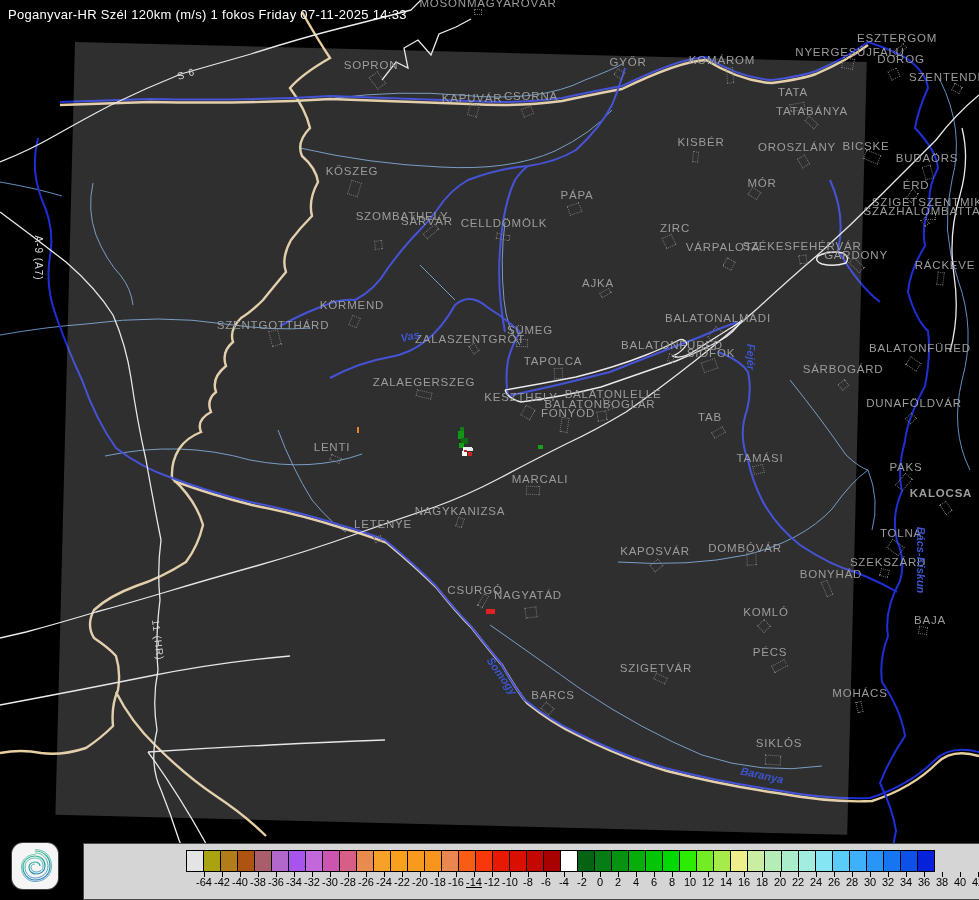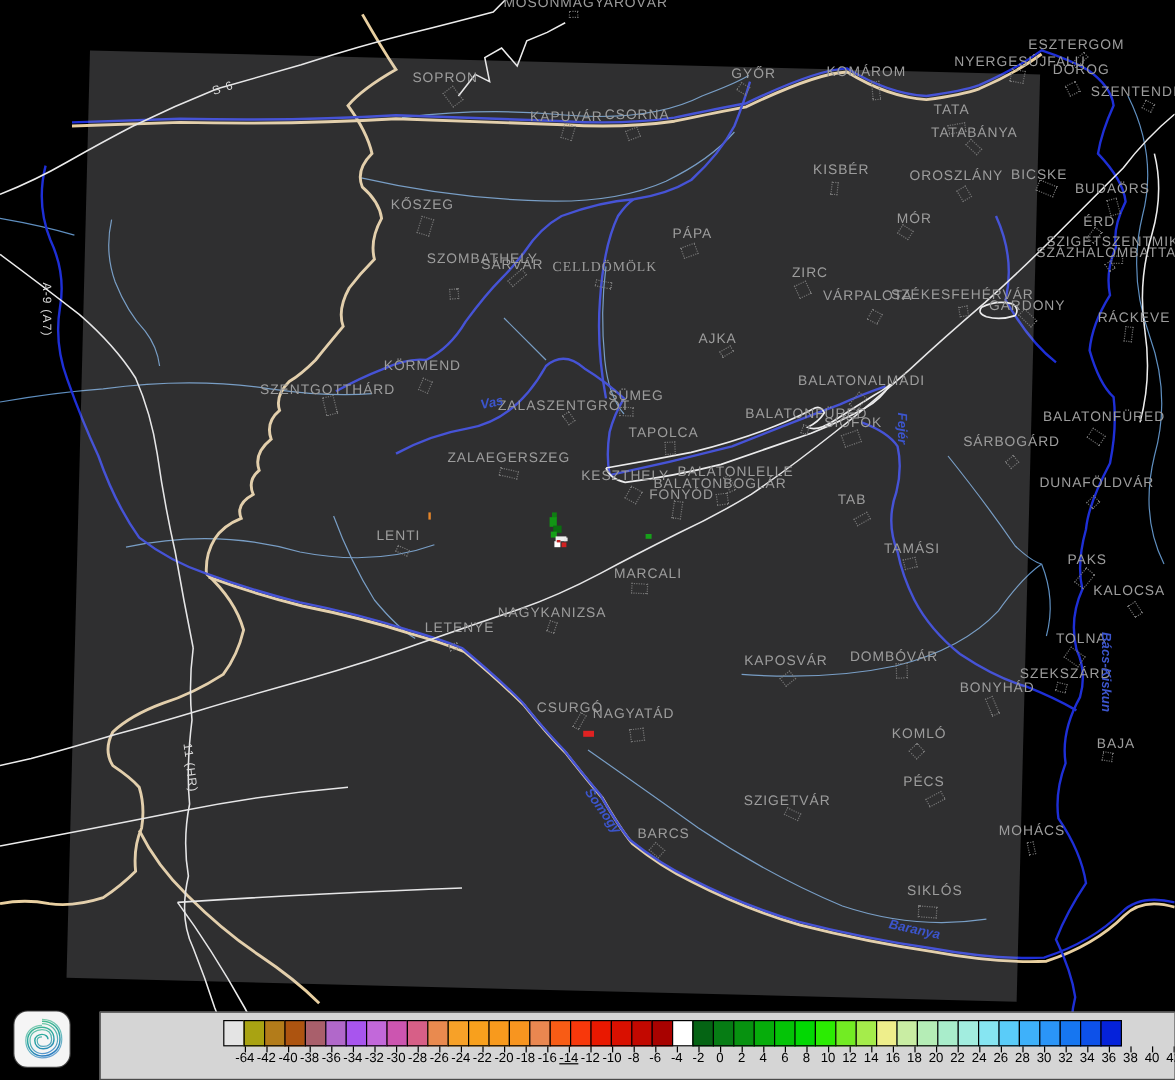--- a/index.html
+++ b/index.html
@@ -157,21 +157,21 @@
       <div class="city-label" style="left: 352px; top: 171px;">KŐSZEG</div>
       <div class="city-blob" style="left: 347px; top: 183px; width: 13px; height: 9px; transform: rotate(287deg);"></div>
       <div class="city-label" style="left: 577px; top: 195px;">PÁPA</div>
       <div class="city-blob" style="left: 568px; top: 204px; width: 11px; height: 8px; transform: rotate(340deg);"></div>
       <div class="city-label" style="left: 762px; top: 183px;">MÓR</div>
       <div class="city-blob" style="left: 749px; top: 189px; width: 9px; height: 7px; transform: rotate(33deg);"></div>
       <div class="city-label" style="left: 374px; top: 216px; margin-left: 28px;">SZOMBATHELY</div>
       <div class="city-blob" style="left: 374px; top: 241px; width: 7px; height: 6px; transform: rotate(86deg);"></div>
       <div class="city-label" style="left: 427px; top: 221px;">SÁRVÁR</div>
       <div class="city-blob" style="left: 423px; top: 228px; width: 14px; height: 5px; transform: rotate(139deg);"></div>
-      <div class="city-label" style="left: 504px; top: 223px; font-family: Liberation Serif, serif;">CELLDÖMÖLK</div>
+      <div class="city-label" style="left: 504px; top: 223px;">CELLDÖMÖLK</div>
       <div class="city-blob" style="left: 496px; top: 234px; width: 12px; height: 4px; transform: rotate(192deg);"></div>
       <div class="city-label" style="left: 675px; top: 228px;">ZIRC</div>
       <div class="city-blob" style="left: 663px; top: 236px; width: 10px; height: 9px; transform: rotate(245deg);"></div>
       <div class="city-label" style="left: 723px; top: 247px;">VÁRPALOTA</div>
       <div class="city-blob" style="left: 724px; top: 259px; width: 8px; height: 8px; transform: rotate(298deg);"></div>
       <div class="city-label" style="left: 802px; top: 246px;">SZÉKESFEHÉRVÁR</div>
       <div class="city-blob" style="left: 799px; top: 255px; width: 6px; height: 7px; transform: rotate(351deg);"></div>
       <div class="city-label" style="left: 856px; top: 255px;">GÁRDONY</div>
       <div class="city-blob" style="left: 849px; top: 261px; width: 13px; height: 6px; transform: rotate(44deg);"></div>
       <div class="city-label" style="left: 945px; top: 265px;">RÁCKEVE</div>
@@ -213,21 +213,21 @@
       <div class="city-label" style="left: 710px; top: 417px;">TAB</div>
       <div class="city-blob" style="left: 712px; top: 429px; width: 11px; height: 5px; transform: rotate(331deg);"></div>
       <div class="city-label" style="left: 332px; top: 447px;">LENTI</div>
       <div class="city-blob" style="left: 330px; top: 456px; width: 9px; height: 4px; transform: rotate(24deg);"></div>
       <div class="city-label" style="left: 760px; top: 458px;">TAMÁSI</div>
       <div class="city-blob" style="left: 754px; top: 464px; width: 7px; height: 9px; transform: rotate(77deg);"></div>
       <div class="city-label" style="left: 906px; top: 467px;">PAKS</div>
       <div class="city-blob" style="left: 896px; top: 477px; width: 14px; height: 8px; transform: rotate(130deg);"></div>
       <div class="city-label" style="left: 540px; top: 479px;">MARCALI</div>
       <div class="city-blob" style="left: 526px; top: 486px; width: 12px; height: 7px; transform: rotate(183deg);"></div>
-      <div class="city-label" style="left: 941px; top: 493px;">KALOCSA</div>
+      <div class="city-label" style="left: 941px; top: 493px; font-weight: bold;">KALOCSA</div>
       <div class="city-blob" style="left: 940px; top: 504px; width: 10px; height: 6px; transform: rotate(236deg);"></div>
       <div class="city-label" style="left: 460px; top: 511px;">NAGYKANIZSA</div>
       <div class="city-blob" style="left: 455px; top: 519px; width: 8px; height: 5px; transform: rotate(289deg);"></div>
       <div class="city-label" style="left: 383px; top: 524px;">LETENYE</div>
       <div class="city-blob" style="left: 374px; top: 536px; width: 6px; height: 4px; transform: rotate(342deg);"></div>
       <div class="city-label" style="left: 901px; top: 533px;">TOLNA</div>
       <div class="city-blob" style="left: 888px; top: 542px; width: 13px; height: 9px; transform: rotate(35deg);"></div>
       <div class="city-label" style="left: 745px; top: 548px;">DOMBÓVÁR</div>
       <div class="city-blob" style="left: 745px; top: 554px; width: 11px; height: 8px; transform: rotate(88deg);"></div>
       <div class="city-label" style="left: 655px; top: 551px;">KAPOSVÁR</div>
@@ -257,20 +257,21 @@
       <div class="county-label" style="left: 410px; top: 336px; transform: translate(-50%, -50%) rotate(-12deg);">Vas</div>
       <div class="county-label" style="left: 751px; top: 357px; transform: translate(-50%, -50%) rotate(90deg);">Fejér</div>
       <div class="county-label" style="left: 921px; top: 560px; transform: translate(-50%, -50%) rotate(90deg);">Bács-Kiskun</div>
       <div class="county-label" style="left: 502px; top: 676px; transform: translate(-50%, -50%) rotate(55deg);">Somogy</div>
       <div class="county-label" style="left: 762px; top: 775px; transform: translate(-50%, -50%) rotate(12deg);">Baranya</div>
       <div class="road-label" style="left: 186px; top: 74px; transform: translate(-50%, -50%) rotate(-18deg);">S 6</div>
       <div class="road-label" style="left: 38px; top: 258px; transform: translate(-50%, -50%) rotate(90deg);">A-9 (A7)</div>
       <div class="road-label" style="left: 158px; top: 640px; transform: translate(-50%, -50%) rotate(83deg);">11 (HR)</div>
     </div>
 
+  <div id="map-title">Poganyvar-HR Szél 120km (m/s) 1 fokos Friday 07-11-2025 14:33</div>
 
   <div id="legend">
     <div id="colorbar"><div class="swatch" style="background: rgb(228, 228, 228);"></div><div class="swatch" style="background: rgb(169, 163, 18);"></div><div class="swatch" style="background: rgb(179, 124, 26);"></div><div class="swatch" style="background: rgb(173, 84, 16);"></div><div class="swatch" style="background: rgb(169, 95, 107);"></div><div class="swatch" style="background: rgb(177, 104, 202);"></div><div class="swatch" style="background: rgb(168, 85, 238);"></div><div class="swatch" style="background: rgb(194, 104, 218);"></div><div class="swatch" style="background: rgb(204, 85, 176);"></div><div class="swatch" style="background: rgb(215, 95, 135);"></div><div class="swatch" style="background: rgb(233, 138, 79);"></div><div class="swatch" style="background: rgb(247, 161, 40);"></div><div class="swatch" style="background: rgb(248, 160, 29);"></div><div class="swatch" style="background: rgb(248, 154, 29);"></div><div class="swatch" style="background: rgb(248, 149, 31);"></div><div class="swatch" style="background: rgb(234, 135, 80);"></div><div class="swatch" style="background: rgb(248, 92, 21);"></div><div class="swatch" style="background: rgb(248, 56, 11);"></div><div class="swatch" style="background: rgb(233, 24, 0);"></div><div class="swatch" style="background: rgb(217, 16, 0);"></div><div class="swatch" style="background: rgb(194, 8, 0);"></div><div class="swatch" style="background: rgb(168, 2, 0);"></div><div class="swatch" style="background: rgb(255, 255, 255);"></div><div class="swatch" style="background: rgb(5, 100, 20);"></div><div class="swatch" style="background: rgb(6, 124, 20);"></div><div class="swatch" style="background: rgb(7, 146, 16);"></div><div class="swatch" style="background: rgb(6, 173, 11);"></div><div class="swatch" style="background: rgb(4, 196, 7);"></div><div class="swatch" style="background: rgb(2, 216, 3);"></div><div class="swatch" style="background: rgb(43, 236, 2);"></div><div class="swatch" style="background: rgb(114, 236, 35);"></div><div class="swatch" style="background: rgb(165, 236, 75);"></div><div class="swatch" style="background: rgb(238, 238, 139);"></div><div class="swatch" style="background: rgb(201, 237, 163);"></div><div class="swatch" style="background: rgb(181, 237, 182);"></div><div class="swatch" style="background: rgb(169, 237, 203);"></div><div class="swatch" style="background: rgb(162, 237, 223);"></div><div class="swatch" style="background: rgb(134, 229, 242);"></div><div class="swatch" style="background: rgb(90, 204, 249);"></div><div class="swatch" style="background: rgb(62, 177, 250);"></div><div class="swatch" style="background: rgb(42, 149, 248);"></div><div class="swatch" style="background: rgb(22, 118, 241);"></div><div class="swatch" style="background: rgb(13, 81, 233);"></div><div class="swatch" style="background: rgb(5, 34, 218);"></div></div>
   <div class="tickmark" style="left: 120px;"></div>
       <div class="tick-label" style="left: 120px;">-64</div>
       <div class="tickmark" style="left: 138px;"></div>
       <div class="tick-label" style="left: 138px;">-42</div>
       <div class="tickmark" style="left: 156px;"></div>
       <div class="tick-label" style="left: 156px;">-40</div>
       <div class="tickmark" style="left: 174px;"></div>

